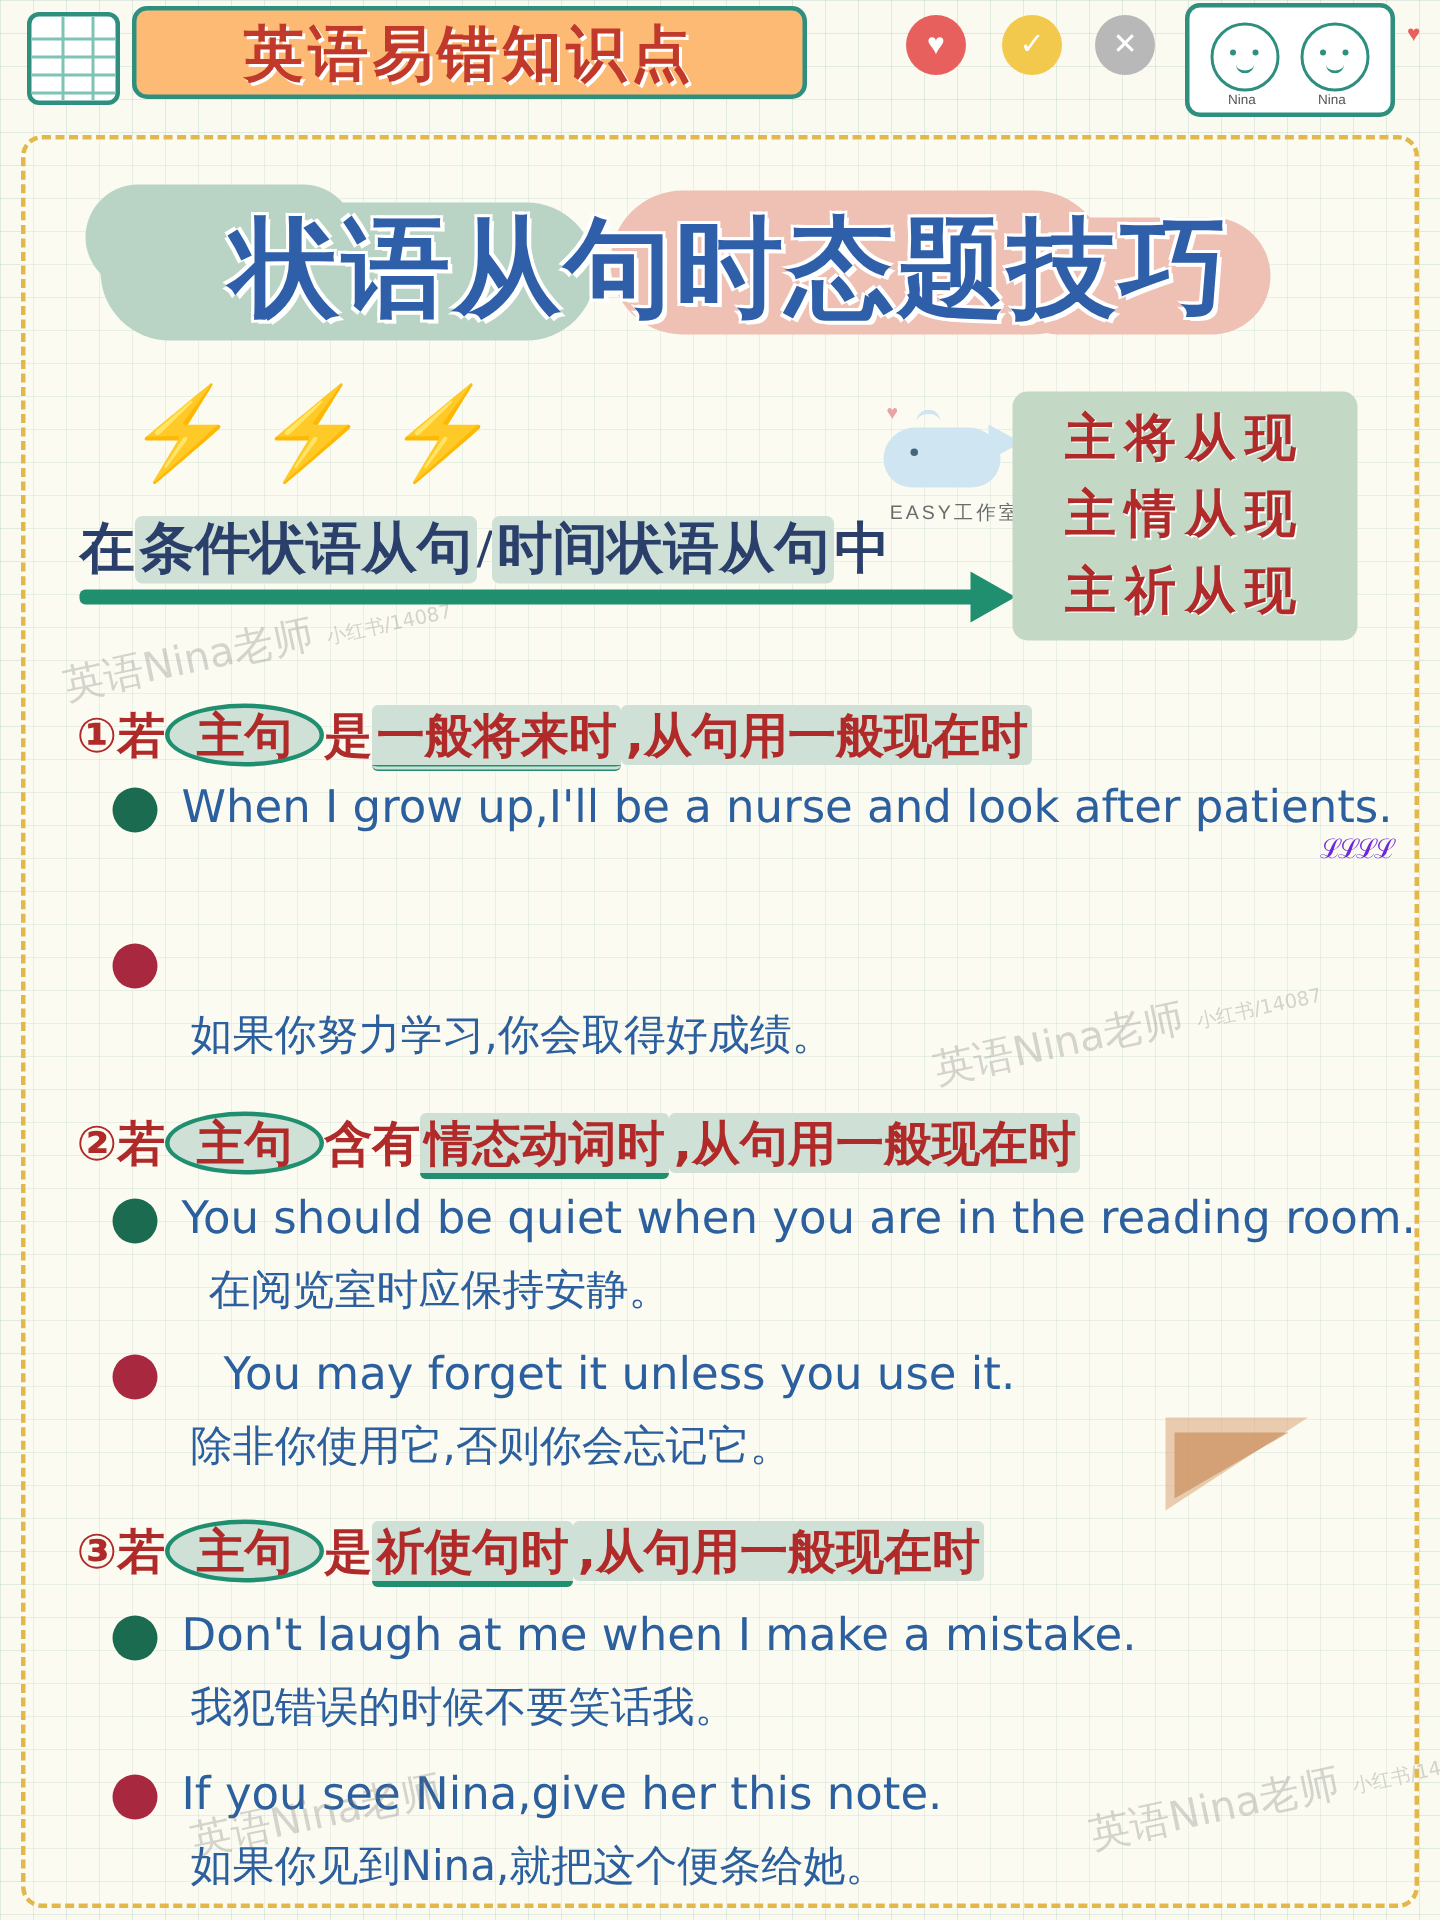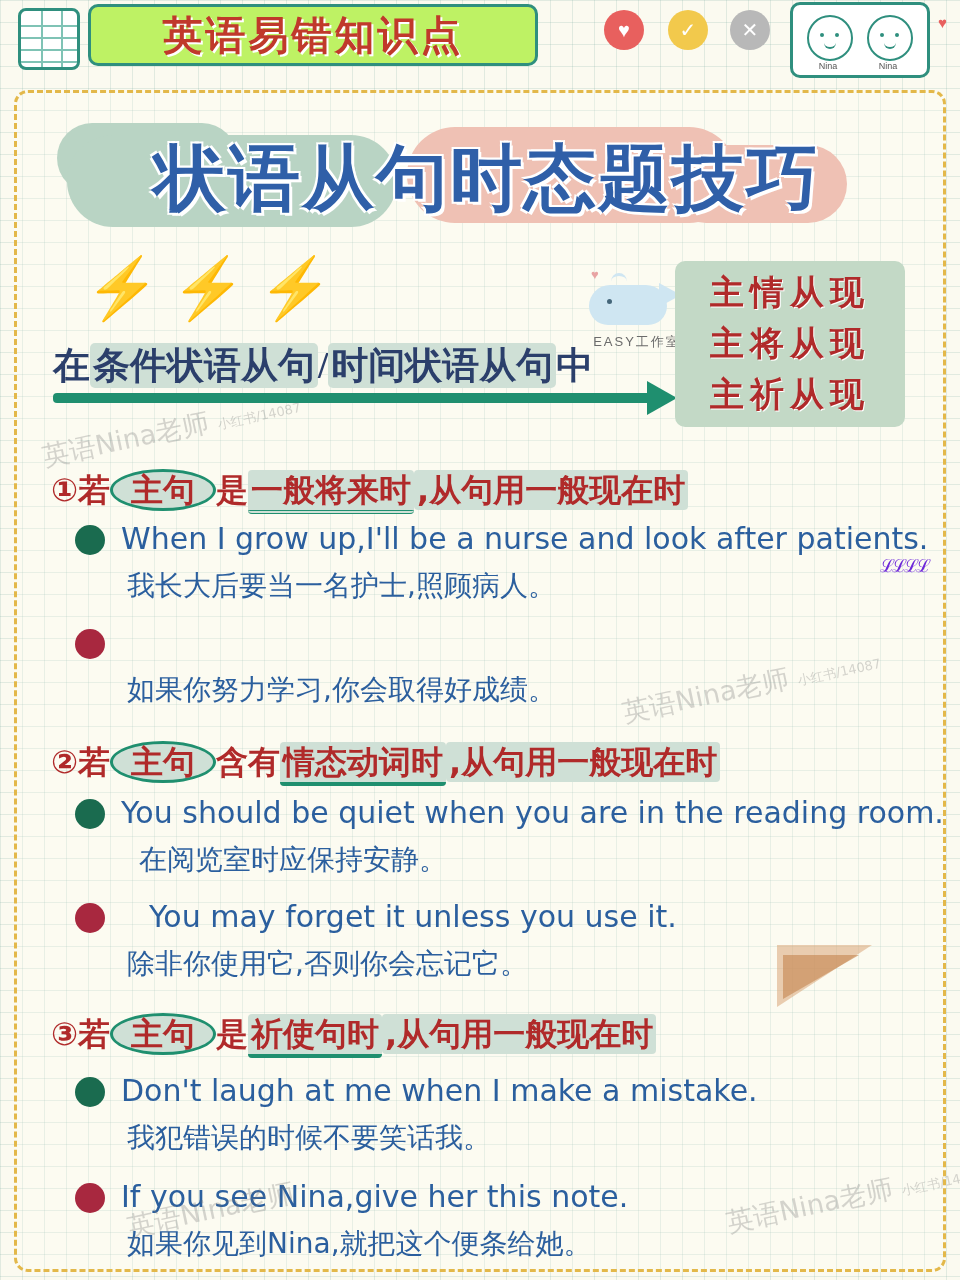--- a/index.html
+++ b/index.html
@@ -58,21 +58,21 @@
     width: 2px;
     background: #7fc3b5;
   }
   .calendar-icon b:nth-of-type(1) { left: 20px; }
   .calendar-icon b:nth-of-type(2) { left: 40px; }
 
   .title-banner {
     position: absolute;
     left: 88px; top: 4px;
     width: 450px; height: 62px;
-    background: #bef264;
+    background: #fdba74;
     border: 3px solid #2f8f7e;
     border-radius: 10px;
     box-sizing: border-box;
     display: flex;
     align-items: center;
     justify-content: center;
   }
   .title-banner span {
     font-family: "DejaVu Sans", sans-serif;
     font-weight: bold;
@@ -478,32 +478,31 @@
     <div class="easy-label">EASY工作室</div>
   </div>
 
   <div class="subtitle">
     <span>在</span><span class="hl">条件状语从句</span><span>/</span><span class="hl">时间状语从句</span><span>中</span>
   </div>
   <div class="arrow-line"></div>
   <div class="arrow-head"></div>
 
   <div class="rules-box">
+    <div>主将从现</div>
     <div>主情从现</div>
-    <div>主将从现</div>
     <div>主祈从现</div>
   </div>
 
   <div class="section-head" style="top:376px;">
     <span>①</span><span>若</span><span class="mark-green circled">主句</span><span>是</span><span class="mark-green u-wave">一般将来时</span><span class="mark-green">,从句用一般现在时</span>
   </div>
 
   <div class="bullet green" style="left:58px; top:432px;"></div>
   <div class="en" style="left:104px; top:428px;">When I grow up,I'll be a nurse and look after patients.</div>
-  <div class="zh" style="left:110px; top:474px;">我长大后要当一名护士,照顾病人。</div>
 
   <div class="bullet red" style="left:58px; top:536px;"></div>
   <div class="zh" style="left:110px; top:578px;">如果你努力学习,你会取得好成绩。</div>
 
   <div class="section-head" style="top:648px;">
     <span>②</span><span>若</span><span class="mark-green circled">主句</span><span>含有</span><span class="mark-green u-solid">情态动词时</span><span class="mark-green">,从句用一般现在时</span>
   </div>
 
   <div class="bullet green" style="left:58px; top:706px;"></div>
   <div class="en" style="left:104px; top:702px;">You should be quiet when you are in the reading room.</div>

